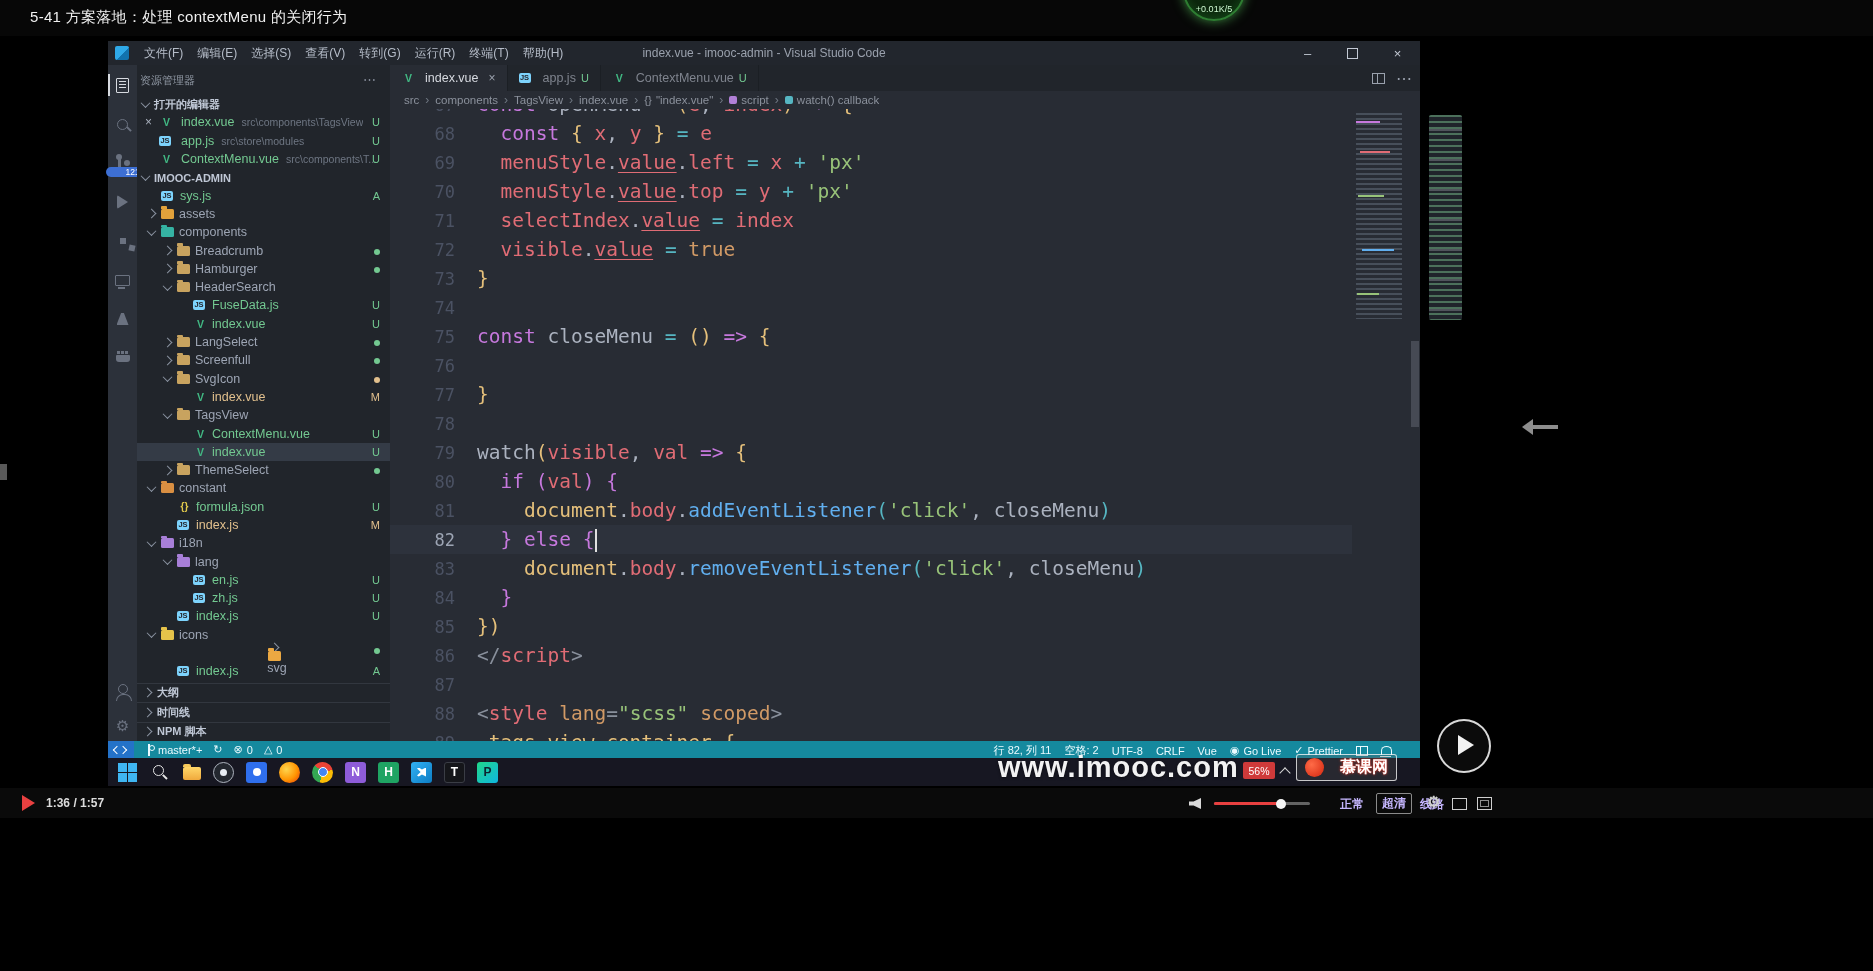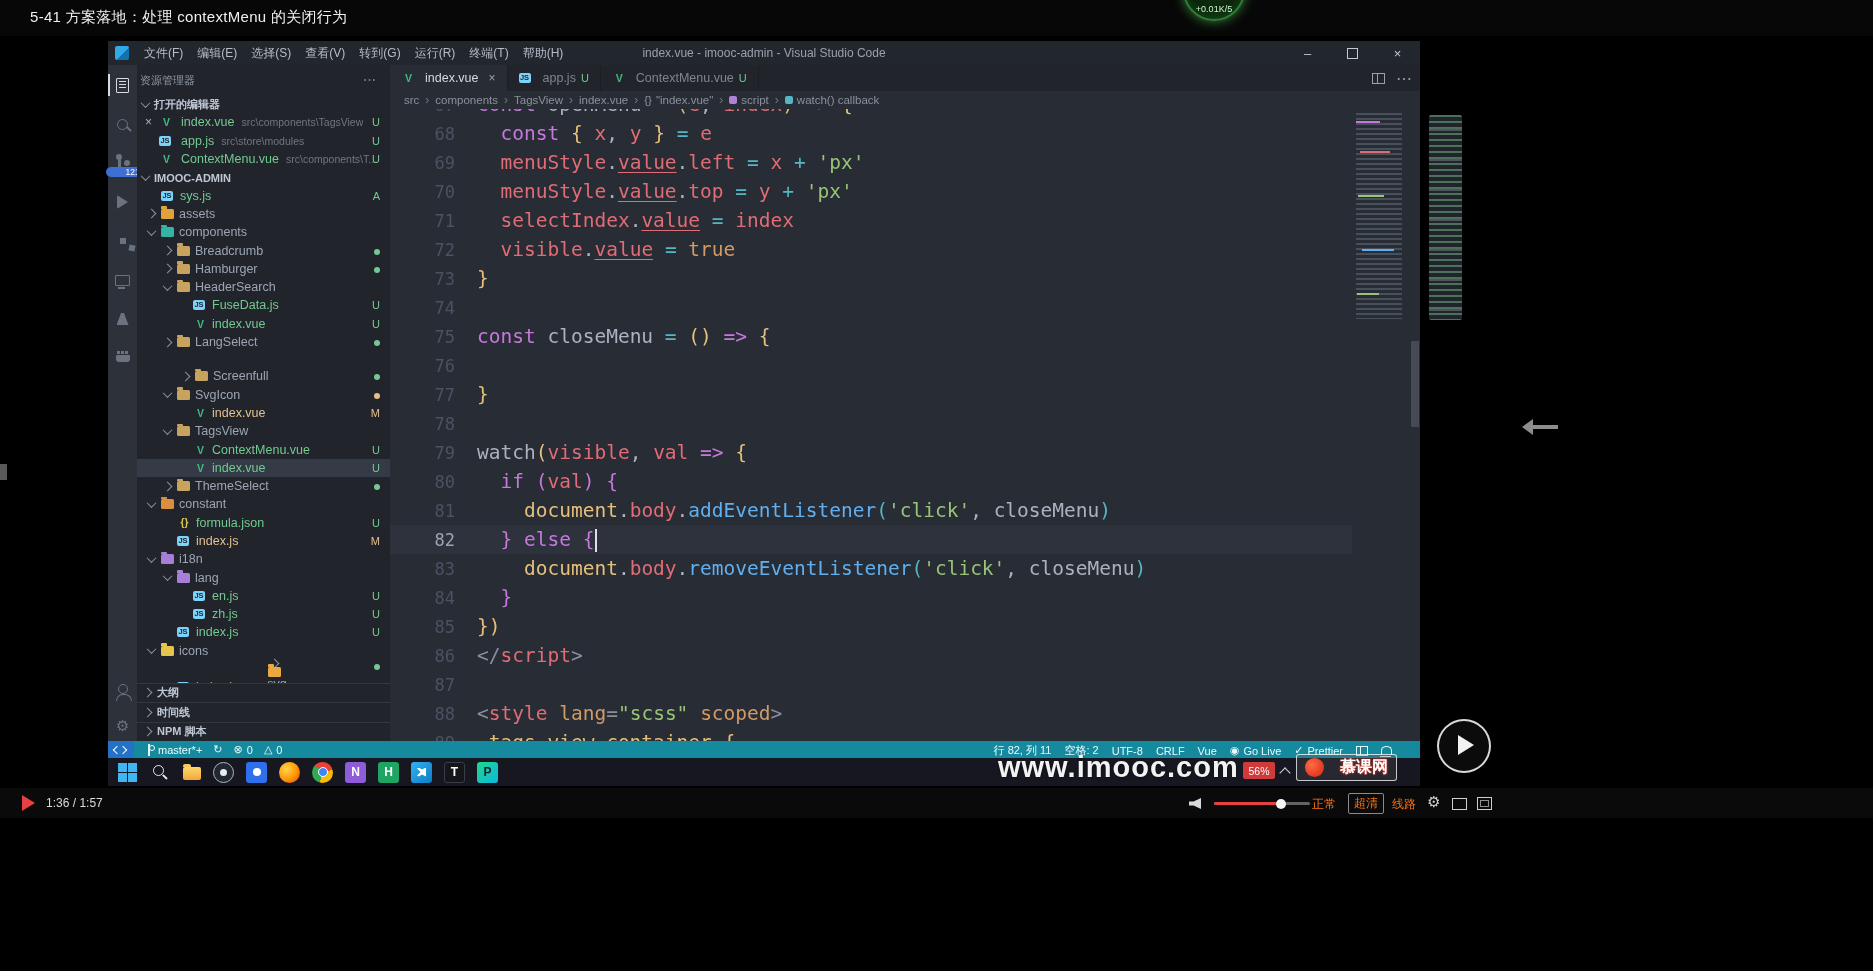--- a/index.html
+++ b/index.html
@@ -169,28 +169,28 @@
   .logo-text{color:#fff;font-size:16px;font-weight:700;text-shadow:0 0 3px #e03a2a,0 0 1px #e03a2a;}
   .big-play{position:absolute;left:1437px;top:719px;width:50px;height:50px;border-radius:50%;border:2.5px solid rgba(240,240,240,.9);background:rgba(25,25,25,.45);z-index:25;}
   .big-play::after{content:"";position:absolute;left:19px;top:14px;width:0;height:0;border-left:16px solid #f2f2f2;border-top:10px solid transparent;border-bottom:10px solid transparent;}
   .back-arrow{position:absolute;left:1526px;top:425px;width:32px;height:3.5px;background:#8d8d8d;z-index:25;}
   .back-arrow::before{content:"";position:absolute;left:-4px;top:-6.5px;border-right:11px solid #8d8d8d;border-top:8px solid transparent;border-bottom:8px solid transparent;}
   .artifact-strip{position:absolute;left:1429px;top:115px;width:33px;height:205px;background:#20242b;border-radius:2px;z-index:3;
      background-image:repeating-linear-gradient(180deg,rgba(130,205,150,.45) 0 2px,transparent 2px 6px),repeating-linear-gradient(180deg,transparent 0 14px,rgba(220,225,235,.25) 14px 16px,transparent 16px 30px);}
   .stray{position:absolute;left:0;top:464px;width:7px;height:16px;background:rgba(255,255,255,.35);filter:blur(.5px);z-index:30;}
 
   
-  #controls{position:absolute;left:0;top:788px;width:1873px;height:30px;background:#0a0a0a;z-index:35;}
+  #controls{position:absolute;left:0;top:788px;width:1873px;height:30px;background:#0a0a0a;z-index:35;font-weight:bold;}
   .play-tri{position:absolute;left:22px;top:7px;width:0;height:0;border-left:13px solid #e84040;border-top:8px solid transparent;border-bottom:8px solid transparent;}
   .pc-time{position:absolute;left:46px;top:8px;color:#dcdcdc;font-size:12px;white-space:nowrap;}
   .spk{position:absolute;left:1189px;top:10px;width:12px;height:11px;background:#d9d9d9;clip-path:polygon(0 32%,38% 32%,100% 0,100% 100%,38% 68%,0 68%);}
   .vol-track{position:absolute;left:1214px;top:14px;width:96px;height:3px;background:#636363;border-radius:2px;}
   .vol-fill{height:3px;background:#e84040;border-radius:2px;width:0;}
   .vol-knob{position:absolute;top:-3.5px;width:10px;height:10px;border-radius:50%;background:#f5f5f5;margin-left:-5px;}
-  .pc-lab{position:absolute;top:8px;color:#f97316;font-size:12px;white-space:nowrap;}
+  .pc-lab{position:absolute;top:8px;color:#c4b5fd;font-size:12px;white-space:nowrap;margin-left:28px;}
   #speed-label{left:1312px;}
   #quality-label{left:1348px;top:5px;border:1px solid #8b8b8b;border-radius:2px;padding:1px 5px;}
   #route-label{left:1392px;}
   .pc-gear{position:absolute;left:1427px;top:5px;color:#cfcfcf;font-size:15px;}
   .pc-theater{position:absolute;left:1452px;top:10px;width:13px;height:10px;border:1.6px solid #cfcfcf;}
   .pc-full{position:absolute;left:1477px;top:9px;width:13px;height:11px;border:1.6px solid #cfcfcf;position:absolute;}
   .pc-full::after{content:"";position:absolute;inset:2px;border:1px solid #8f8f8f;}
 </style>
 </head>
 <body>
@@ -339,21 +339,21 @@
             <span class="fico fico-vue">V</span>
             <span class="gs-U">index.vue</span>
             <span class="badge-col gs-U">U</span>
           </div>
           <div class="tree-row" style="padding-left: 27px;">
             <span class="chev closed" style="margin-right: 6px;"></span>
             <span class="fold" style="background: rgb(200, 163, 95);"></span>
             <span>LangSelect</span>
             <span class="badge-col"><span class="dot"></span></span>
           </div>
-          <div class="tree-row" style="padding-left: 45px; margin-top: 16px;">
+          <div class="tree-row" style="padding-left: 27px;">
             <span class="chev closed" style="margin-right: 6px;"></span>
             <span class="fold" style="background: rgb(200, 163, 95);"></span>
             <span>Screenfull</span>
             <span class="badge-col"><span class="dot"></span></span>
           </div>
           <div class="tree-row" style="padding-left: 27px;">
             <span class="chev open" style="margin-right: 6px;"></span>
             <span class="fold" style="background: rgb(200, 163, 95);"></span>
             <span>SvgIcon</span>
             <span class="badge-col"><span class="dot m"></span></span>

